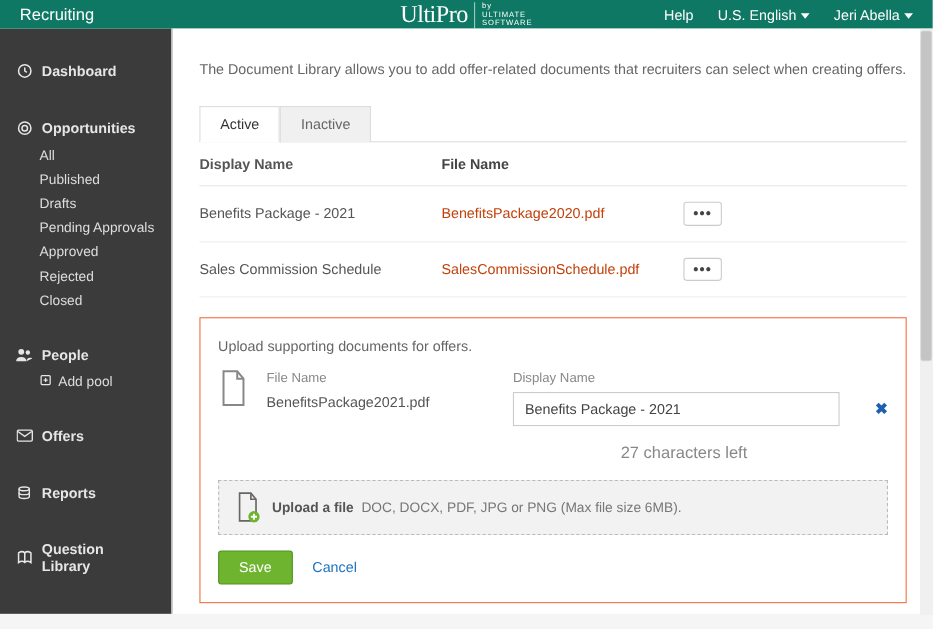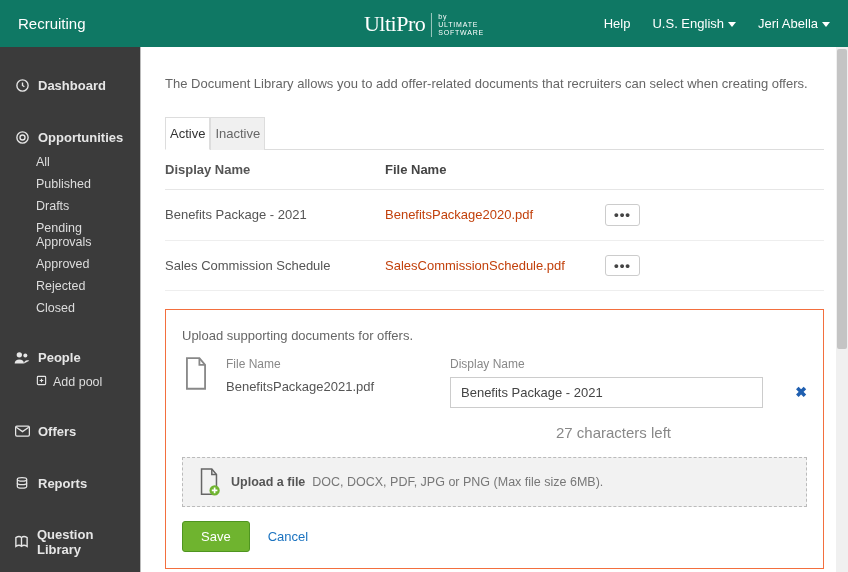--- a/index.html
+++ b/index.html
@@ -1,37 +1,37 @@
 <!DOCTYPE html>
 <html><head>
 <meta charset="utf-8">
 <style>
   * { box-sizing: border-box; margin: 0; padding: 0; }
   body { font-family: Arial, Helvetica, sans-serif; font-size: 13px; color: #333; background: #f5f5f5; width: 848px; height: 572px; overflow: hidden; position: relative; }
-  .topbar { background: #0f7864; color: #fff; height: 47px; display: flex; align-items: center; padding: 12px 18px; position: relative; }
+  .topbar { background: #0f7864; color: #fff; height: 26px; display: flex; align-items: center; padding: 12px 18px; position: relative; }
   .topbar .app-title { font-size: 15px; font-weight: 400; }
   .topbar .center-logo { position: absolute; left: 50%; transform: translateX(-50%); display: flex; align-items: flex-end; gap: 6px; }
   .logo-main { font-family: Georgia, 'Times New Roman', serif; font-size: 22px; font-weight: 500; letter-spacing: -0.5px; }
   .logo-side { border-left: 1px solid rgba(255,255,255,0.6); padding-left: 6px; font-size: 7px; line-height: 8px; letter-spacing: 0.8px; }
   .topbar .right { margin-left: auto; display: flex; gap: 22px; align-items: center; font-size: 13px; }
   .right .drop { cursor: pointer; }
   .caret { display:inline-block; margin-left:4px; width:0; height:0; border-left:4px solid transparent; border-right:4px solid transparent; border-top:5px solid #fff; vertical-align: middle;}
   .container { display: flex; height: 532px; }
-  .sidebar { background: #3b3b3b; color: #e6e6e6; width: 140px; height: 100%; padding-top: 24px; font-size: 13px; }
+  .sidebar { background: #3b3b3b; color: #e6e6e6; width: 156px; height: 100%; padding-top: 24px; font-size: 13px; }
   .sidebar .sec { margin-bottom: 24px; }
   .sidebar .sec-head { display: flex; align-items: center; gap: 8px; padding: 6px 14px; font-weight: 600; font-size: 13px; cursor: pointer; }
   .sidebar .sec-head .ico { width: 16px; height: 16px; display: flex; align-items: center; justify-content: center; }
   .sidebar .sub { padding: 4px 14px 4px 36px; font-size: 12.5px; color: #ddd; cursor: pointer; }
   .sidebar .sub .plus-ico { margin-right:6px; font-size:11px; display:inline-block; }
   .content-wrap { flex: 1; background: #fff; height: 100%; position: relative; border-left: 1px solid #bbb; }
   .content { padding: 28px 24px 20px 24px; height: 100%; overflow: auto; }
   h1 { font-size: 25px; font-weight: 400; color: #333; margin-bottom: 18px; }
   .desc { color: #666; font-size: 13px; margin-bottom: 24px; line-height: 1.4; }
   .tabs { border-bottom: 1px solid #ddd; display: flex; }
-  .tab { padding: 8px 4px; font-size: 13px; color: #666; background: #f0f0f0; border: 1px solid #ddd; border-bottom: none; cursor: pointer; margin-bottom: -1px;}
+  .tab { padding: 8px 18px; font-size: 13px; color: #666; background: #f0f0f0; border: 1px solid #ddd; border-bottom: none; cursor: pointer; margin-bottom: -1px;}
   .tab.active { background: #fff; color: #333; border-bottom: 1px solid #fff; }
   .doc-table { width: 100%; margin-top: 0; }
   .doc-table .head { display: flex; padding: 12px 0; font-weight: 600; color: #444; border-bottom: 1px solid #e6e6e6; }
   .doc-table .row { display: flex; padding: 14px 0; border-bottom: 1px solid #eee; align-items: center; }
   .col-name { flex: 0 0 220px; color:#555; }
   .col-file { flex: 0 0 220px; }
   .col-file a { color: #c2410c; text-decoration: none; }
   .col-act { flex: 0 0 40px; }
   .ellipsis-btn { border: 1px solid #ccc; border-radius: 3px; background: #fff; padding: 3px 8px; font-weight: 700; color:#444; cursor: pointer; letter-spacing:1px; line-height:1;}
   .upload-panel { border: 1.5px solid #f36f3e; margin-top: 18px; padding: 18px 16px 16px 16px; }

